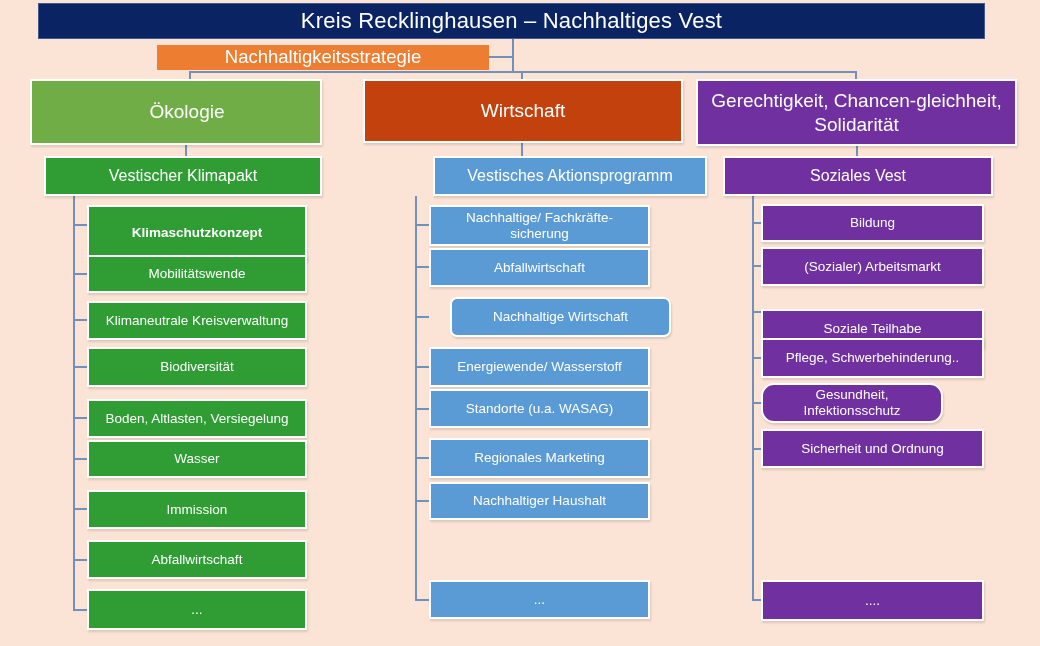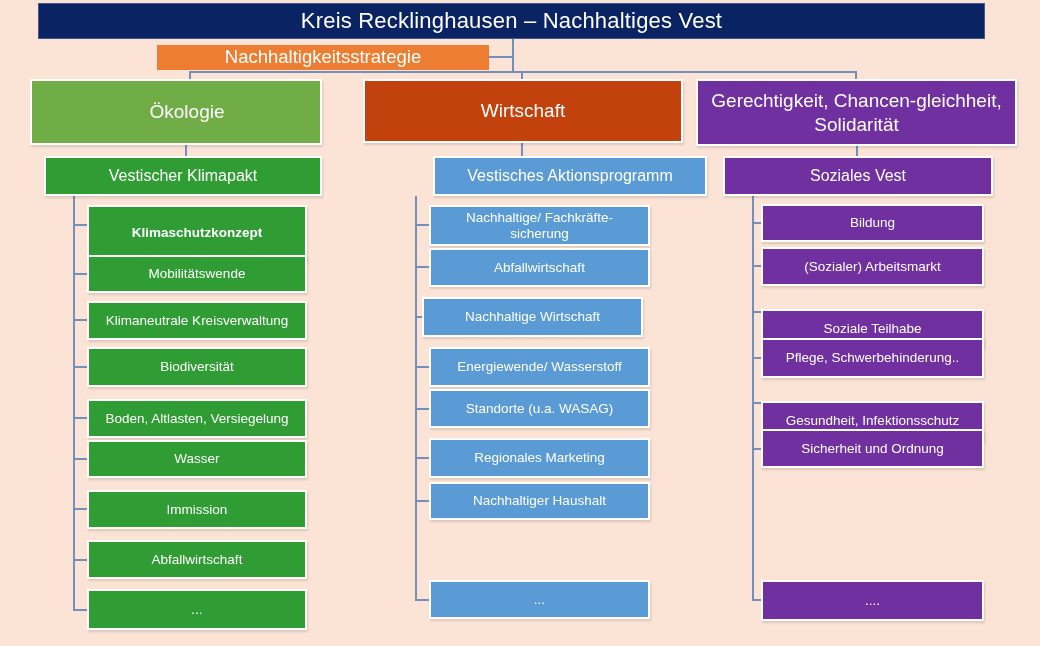--- a/index.html
+++ b/index.html
@@ -101,28 +101,28 @@
   <div class="node bordered item item-green" style="left:87px;top:301px;width:220px;height:39px;">Klimaneutrale Kreisverwaltung</div>
   <div class="node bordered item item-green" style="left:87px;top:347px;width:220px;height:40px;">Biodiversität</div>
   <div class="node bordered item item-green" style="left:87px;top:399px;width:220px;height:39px;">Boden, Altlasten, Versiegelung</div>
   <div class="node bordered item item-green" style="left:87px;top:440px;width:220px;height:38px;">Wasser</div>
   <div class="node bordered item item-green" style="left:87px;top:490px;width:220px;height:39px;">Immission</div>
   <div class="node bordered item item-green" style="left:87px;top:540px;width:220px;height:39px;">Abfallwirtschaft</div>
   <div class="node bordered item item-green" style="left:87px;top:589px;width:220px;height:41px;">...</div>
 
   <div class="node bordered item item-blue" style="left:429px;top:205px;width:221px;height:41px;">Nachhaltige/ Fachkräfte-sicherung</div>
   <div class="node bordered item item-blue" style="left:429px;top:248px;width:221px;height:39px;">Abfallwirtschaft</div>
-  <div class="node bordered item item-blue" style="left:422px;top:297px;width:221px;height:40px;">Nachhaltige Wirtschaft</div>
+  <div class="node bordered item item-blue" style="left:450px;top:297px;width:221px;height:40px;border-radius:7px;">Nachhaltige Wirtschaft</div>
   <div class="node bordered item item-blue" style="left:429px;top:347px;width:221px;height:40px;">Energiewende/ Wasserstoff</div>
   <div class="node bordered item item-blue" style="left:429px;top:389px;width:221px;height:39px;">Standorte (u.a. WASAG)</div>
   <div class="node bordered item item-blue" style="left:429px;top:438px;width:221px;height:40px;text-align:center;">Regionales Marketing</div>
   <div class="node bordered item item-blue" style="left:429px;top:482px;width:221px;height:38px;">Nachhaltiger Haushalt</div>
   <div class="node bordered item item-blue" style="left:429px;top:580px;width:221px;height:39px;">...</div>
 
   <div class="node bordered item item-purple" style="left:761px;top:204px;width:223px;height:38px;">Bildung</div>
   <div class="node bordered item item-purple" style="left:761px;top:247px;width:223px;height:39px;">(Sozialer) Arbeitsmarkt</div>
   <div class="node bordered item item-purple" style="left:761px;top:293px;width:223px;height:39px;margin-top:16px;">Soziale Teilhabe</div>
   <div class="node bordered item item-purple" style="left:761px;top:338px;width:223px;height:40px;">Pflege, Schwerbehinderung..</div>
-  <div class="node bordered item item-purple" style="left:761px;top:401px;width:223px;height:40px;">Gesundheit, Infektionsschutz</div>
+  <div class="node bordered item item-purple" style="left:761px;top:383px;width:182px;height:40px;border-radius:13px;">Gesundheit, Infektionsschutz</div>
   <div class="node bordered item item-purple" style="left:761px;top:429px;width:223px;height:39px;">Sicherheit und Ordnung</div>
   <div class="node bordered item item-purple" style="left:761px;top:580px;width:223px;height:41px;">....</div>
 
 </div>
 
 </body></html>

